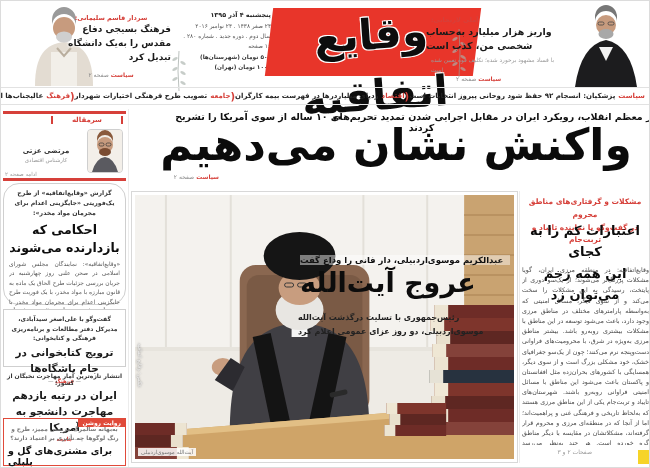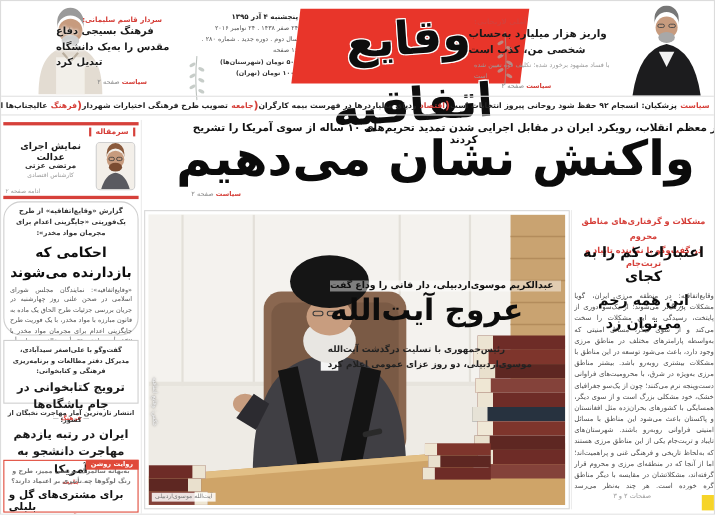--- a/index.html
+++ b/index.html
@@ -7,21 +7,21 @@
         box-sizing:border-box;overflow:hidden;direction:rtl;
         font-family:"DejaVu Sans","Liberation Sans",sans-serif;color:#1a1a1a;}
   .abs{position:absolute;}
   .red{color:#d6403a;}
   .gray{color:#8a8a8a;}
   .bold{font-weight:bold;}
 
   
   .sol-photo{left:4px;top:3px;width:118px;height:82px;}
   .sol-kicker{left:52px;top:13px;width:116px;font-size:6.5px;font-weight:bold;text-align:center;}
-  .sol-title{left:50px;top:22px;width:120px;font-size:9px;font-weight:900;line-height:1.55;text-align:left;
+  .sol-title{left:50px;top:22px;width:120px;font-size:9px;font-weight:900;line-height:1.55;text-align:right;
              text-shadow:0 0 3px #fff,0 0 3px #fff;}
   .sol-foot{left:60px;top:70px;width:100px;font-size:6px;text-align:center;}
   .dateline{left:178px;top:9px;width:92px;font-size:5.8px;color:#555;line-height:1.75;text-align:right;}
   .dateline .d1{font-size:6.4px;font-weight:bold;color:#222;}
   .dateline .pr{font-weight:bold;color:#333;}
   .masthead-box{left:268px;top:7px;width:208px;height:68px;background:#e8352a;transform:skew(-7deg);}
   .masthead-title{left:252px;top:4px;width:240px;font-size:42px;font-weight:900;color:#0d0d0d;
                   text-align:center;transform:rotate(-4deg);line-height:1.45;
                   text-shadow:1px 1px 0 #fff,-1px -1px 0 #fff,1px -1px 0 #fff,-1px 1px 0 #fff;}
   .laurel-l{left:168px;top:48px;width:20px;height:44px;opacity:.65;}
@@ -69,21 +69,21 @@
            text-align:justify;overflow:hidden;}
   .rc-foot{left:521px;top:447px;width:70px;font-size:6px;color:#9a9a9a;text-align:right;}
   .rc-yellow{left:637px;top:449px;width:12px;height:14px;background:#f6d428;}
 
   
   .vline1{left:127px;top:108px;width:1px;height:360px;background:#ececec;}
   .vline2{left:518px;top:190px;width:1px;height:272px;background:#ececec;}
 
   .ed-box{left:2px;top:110px;width:123px;height:64px;border-top:3px solid #d6403a;border-bottom:3px solid #d6403a;}
   .ed-label{position:absolute;right:3px;top:2px;font-size:7px;font-weight:bold;color:#d6403a;
-            border-right:2px solid #d6403a;border-left:2px solid #d6403a;padding:0 4px;}
+            border-right:2px solid #d6403a;border-left:2px solid #d6403a;padding:0 19px;}
   .ed-title{position:absolute;left:2px;top:14px;width:82px;font-size:8.5px;font-weight:900;text-align:center;}
   .ed-photo{position:absolute;right:3px;top:15px;width:34px;height:42px;border:1px solid #cfcfcf;border-radius:4px;overflow:hidden;background:#f3efe9;}
   .ed-name{position:absolute;left:2px;top:33px;width:82px;font-size:7px;font-weight:bold;text-align:center;color:#333;}
   .ed-role{position:absolute;left:2px;top:43px;width:82px;font-size:5.5px;color:#9a9a9a;text-align:center;}
   .ed-more{position:absolute;left:2px;bottom:1px;font-size:5.5px;color:#9a9a9a;}
 
   .lbox{border:1px solid #cfcfcf;box-sizing:border-box;padding:4px 5px;background:#fff;}
   .rep-box{left:2px;top:182px;width:123px;height:122px;border-radius:16px;}
   .rep-kicker{font-size:6.2px;font-weight:bold;color:#333;line-height:1.6;text-align:center;}
   .rep-headline{font-size:12.5px;font-weight:900;color:#0d0d0d;line-height:1.45;text-align:center;margin:3px 0 3px;}
@@ -304,21 +304,20 @@
   </div>
   <div class="abs rc-body">وقایع‌اتفاقیه: در منطقه مرزی ایران، گویا مشکلات پررنگ‌تر می‌شوند؛ از یک‌سو دوری از پایتخت، رسیدگی به این مشکلات را سخت می‌کند و از سوی دیگر، مسائل امنیتی که به‌واسطه پارامترهای مختلف در مناطق مرزی وجود دارد، باعث می‌شود توسعه در این مناطق با مشکلات بیشتری روبه‌رو باشد. بیشتر مناطق مرزی به‌ویژه در شرق، با محرومیت‌های فراوانی دست‌وپنجه نرم می‌کنند؛ چون از یک‌سو جغرافیای خشک، خود مشکلی بزرگ است و از سوی دیگر، همسایگی با کشورهای بحران‌زده مثل افغانستان و پاکستان باعث می‌شود این مناطق با مسائل امنیتی فراوانی روبه‌رو باشند. شهرستان‌های تایباد و تربت‌جام یکی از این مناطق مرزی هستند که به‌لحاظ تاریخی و فرهنگی غنی و پراهمیت‌اند؛ اما از آنجا که در منطقه‌ای مرزی و محروم قرار گرفته‌اند، مشکلاتشان در مقایسه با دیگر مناطق گره خورده است. هر چند به‌نظر می‌رسد موقعیت نزدیکی به مرز، قاعدتا باید امتیازاتی هم داشته باشد و منجر به توسعه و در دسترس قرار گرفتن ظرفیت‌های بین‌المللی در این مناطق شود، اما تاکنون از این ظرفیت‌ها استفاده نمی‌شود. برای بررسی وضعیت این شهرها با جلیل رحیمی، نماینده تایباد و تربت‌جام به گفت‌وگو نشستیم؛ مشروح سؤالات «وقایع‌اتفاقیه» و پاسخ‌های نماینده مردم تایباد و تربت‌جام در مجلس شورای اسلامی، در صفحات دو و سه روزنامه آمده است.</div>
   <div class="abs rc-foot">صفحات ۲ و ۳</div>
   <div class="abs rc-yellow"></div>
 
   <div class="abs vline1"></div>
   <div class="abs vline2"></div>
 
   <div class="abs ed-box">
     <span class="ed-label">سرمقاله</span>
-    <div class="ed-title">نمایش اجرای عدالت</div>
     <div class="ed-photo">
       <svg width="34" height="42" viewBox="0 0 34 42">
         <rect width="34" height="42" fill="#f3efe9"></rect>
         <circle cx="17" cy="15" r="8" fill="#c79b7e"></circle>
         <path d="M9,13 A8,8 0 0 1 25,13 L25,9 A8,9 0 0 0 9,9 Z" fill="#8a5a3c"></path>
         <ellipse cx="17" cy="22" rx="6" ry="4" fill="#7a4c32"></ellipse>
         <rect x="11" y="13" width="5" height="3" rx="1.5" fill="none" stroke="#333" stroke-width="0.7"></rect>
         <rect x="18" y="13" width="5" height="3" rx="1.5" fill="none" stroke="#333" stroke-width="0.7"></rect>
         <path d="M4,42 Q8,28 17,27 Q26,28 30,42 Z" fill="#5a5a60"></path>
       </svg>

